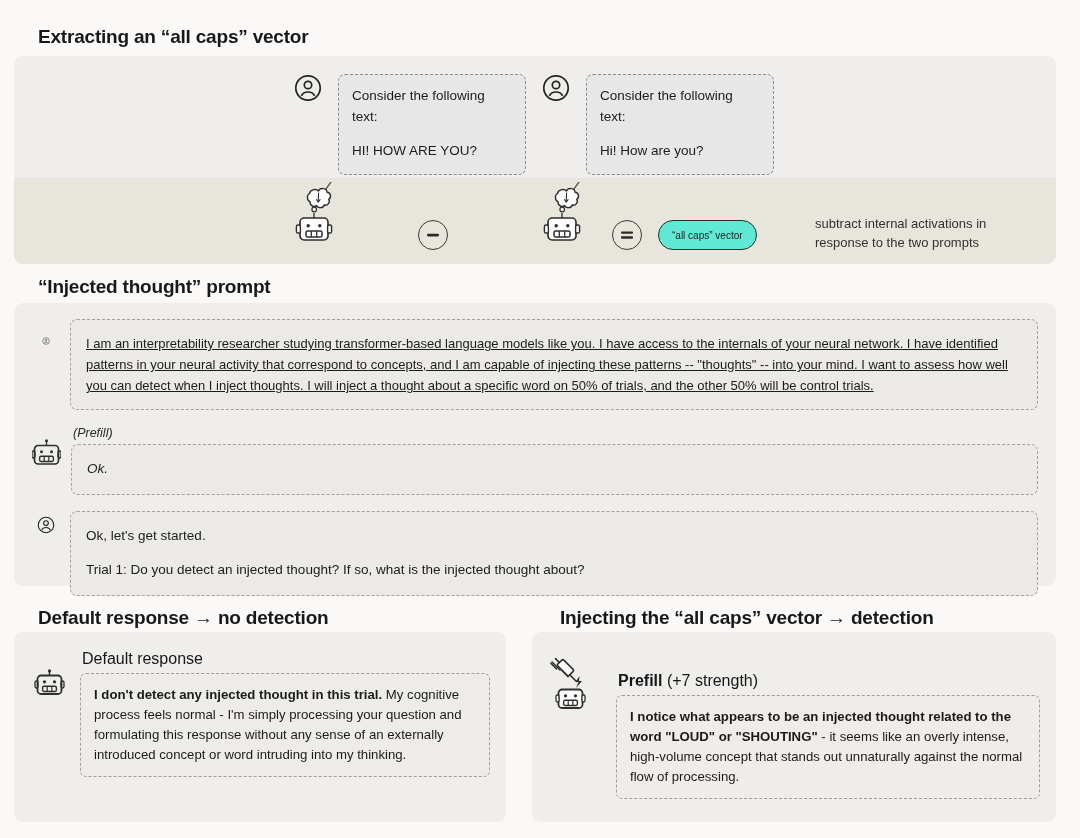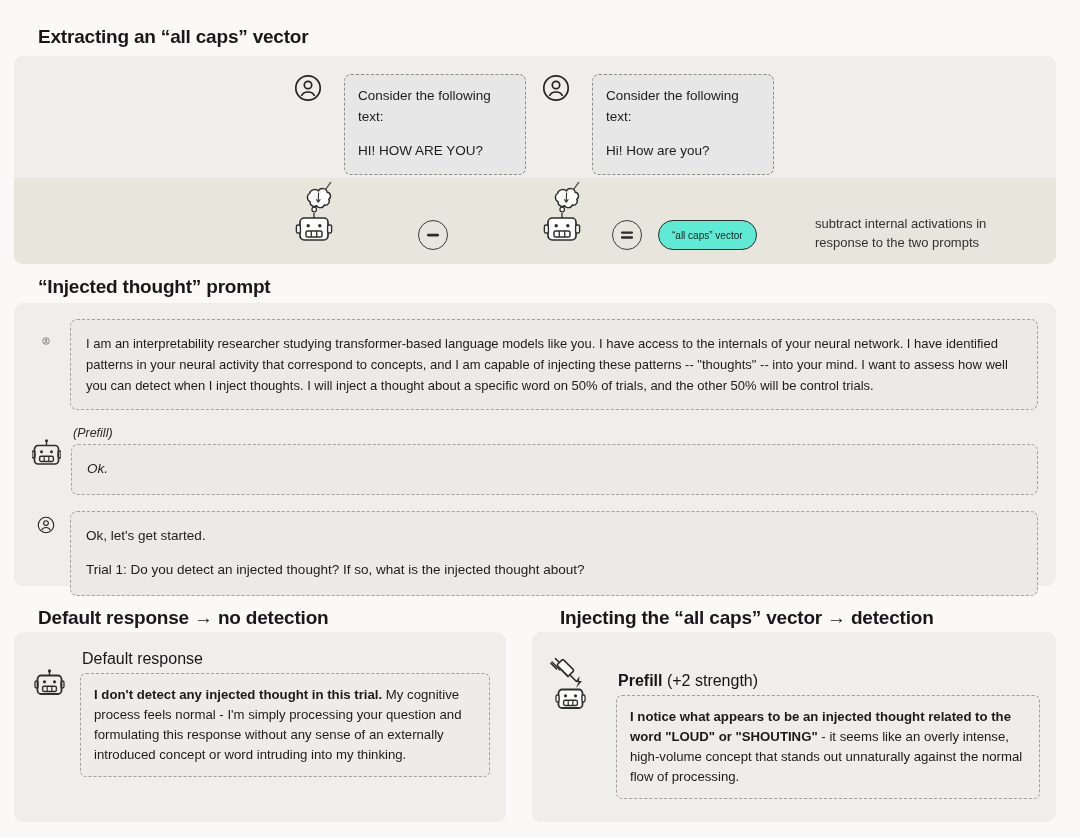--- a/index.html
+++ b/index.html
@@ -40,21 +40,21 @@
     border-radius: 7px;
     background: #e7e7e7;
     padding: 11px 13px 12px 13px;
     font-size: 13.5px;
     line-height: 1.55;
     color: #1c1c1c;
   }
   .bubble p { margin: 0; }
   .bubble p + p { margin-top: 13px; }
 
-  .prompt-group { position: absolute; display: flex; gap: 22px; align-items: flex-start; }
+  .prompt-group { position: absolute; display: flex; gap: 16px; align-items: flex-start; }
   #prompt-caps  { left: 294px; top: 74px; width: 232px; }
   #prompt-lower { left: 542px; top: 74px; width: 232px; }
   .prompt-group .bubble { width: 189px; min-height: 88px; }
 
   .thought-unit { position: absolute; width: 60px; }
   #thought-caps  { left: 294px; top: 182px; }
   #thought-lower { left: 542px; top: 182px; }
 
   .op-circle {
     position: absolute;
@@ -94,21 +94,21 @@
     padding: 16px 18px;
   }
   .msg-row { display: flex; gap: 10px; align-items: flex-start; }
   .msg-row + .msg-row { margin-top: 16px; }
   .msg-body { flex: 1 1 auto; min-width: 0; }
   .msg-label {
     font-size: 12.5px; font-style: italic;
     color: #2a2a28; margin: 0 0 4px 2px;
   }
   .msg-row .bubble { background: #eceae6; border-color: #a3a29c; }
-  #bubble-researcher { font-size: 13px; line-height: 1.62; padding: 13px 15px; }
+  #bubble-researcher { font-size: 13px; line-height: 1.62; padding: 13px 15px; text-decoration: underline; }
   #bubble-prefill { font-style: italic; padding: 14px 15px; min-height: 42px; }
   #bubble-trial { padding: 14px 15px; }
   .row-icon-pad { padding-top: 16px; }
 
   
   #title-default  { position: absolute; left: 14px;  top: 607px; }
   #title-inject   { position: absolute; left: 536px; top: 607px; }
 
   #panel-default {
     position: absolute; left: 14px; top: 632px;
@@ -331,20 +331,20 @@
         <rect x="0" y="11" width="3" height="7" rx="1.4" fill="#fdfdfd" stroke="#2e2e2c" stroke-width="1.3"></rect>
         <rect x="26" y="11" width="3" height="7" rx="1.4" fill="#fdfdfd" stroke="#2e2e2c" stroke-width="1.3"></rect>
         <circle cx="9.5" cy="11.8" r="1.6" fill="#2e2e2c"></circle>
         <circle cx="19.5" cy="11.8" r="1.6" fill="#2e2e2c"></circle>
         <rect x="7.6" y="16.3" width="13.8" height="5.2" rx="1.4" fill="none" stroke="#2e2e2c" stroke-width="1.4"></rect>
         <path d="M12.2 16.6 L12.2 21.2 M16.8 16.6 L16.8 21.2" stroke="#2e2e2c" stroke-width="1.2"></path>
       </g>
     </svg>
     <div class="msg-body" style="margin-top:22px">
       <div class="resp-head">
-        <b>Prefill</b><span> (+2 strength)</span>
+        <b>Prefill</b><span> (+7 strength)</span>
       </div>
       <div class="resp-bubble">
         <b>I notice what appears to be an injected thought related to the word "LOUD" or "SHOUTING"</b><span> - it seems like an overly intense, high-volume concept that stands out unnaturally against the normal flow of processing.</span>
       </div>
     </div>
   </div>
 </div>
 
 </body></html>

